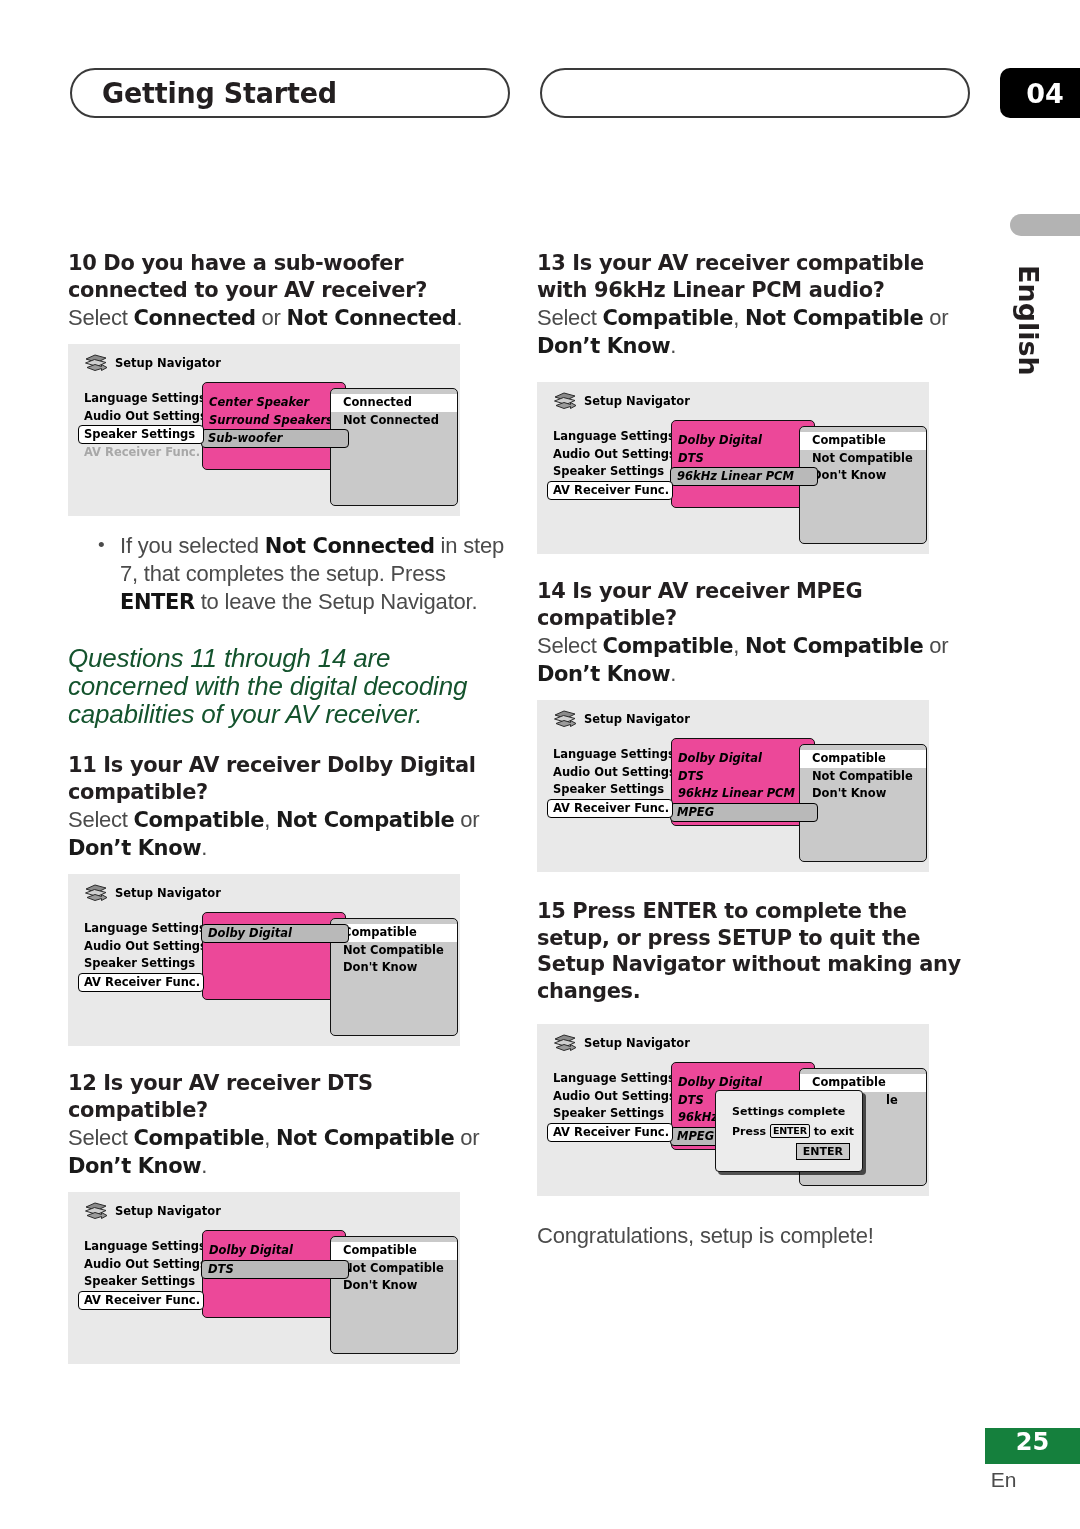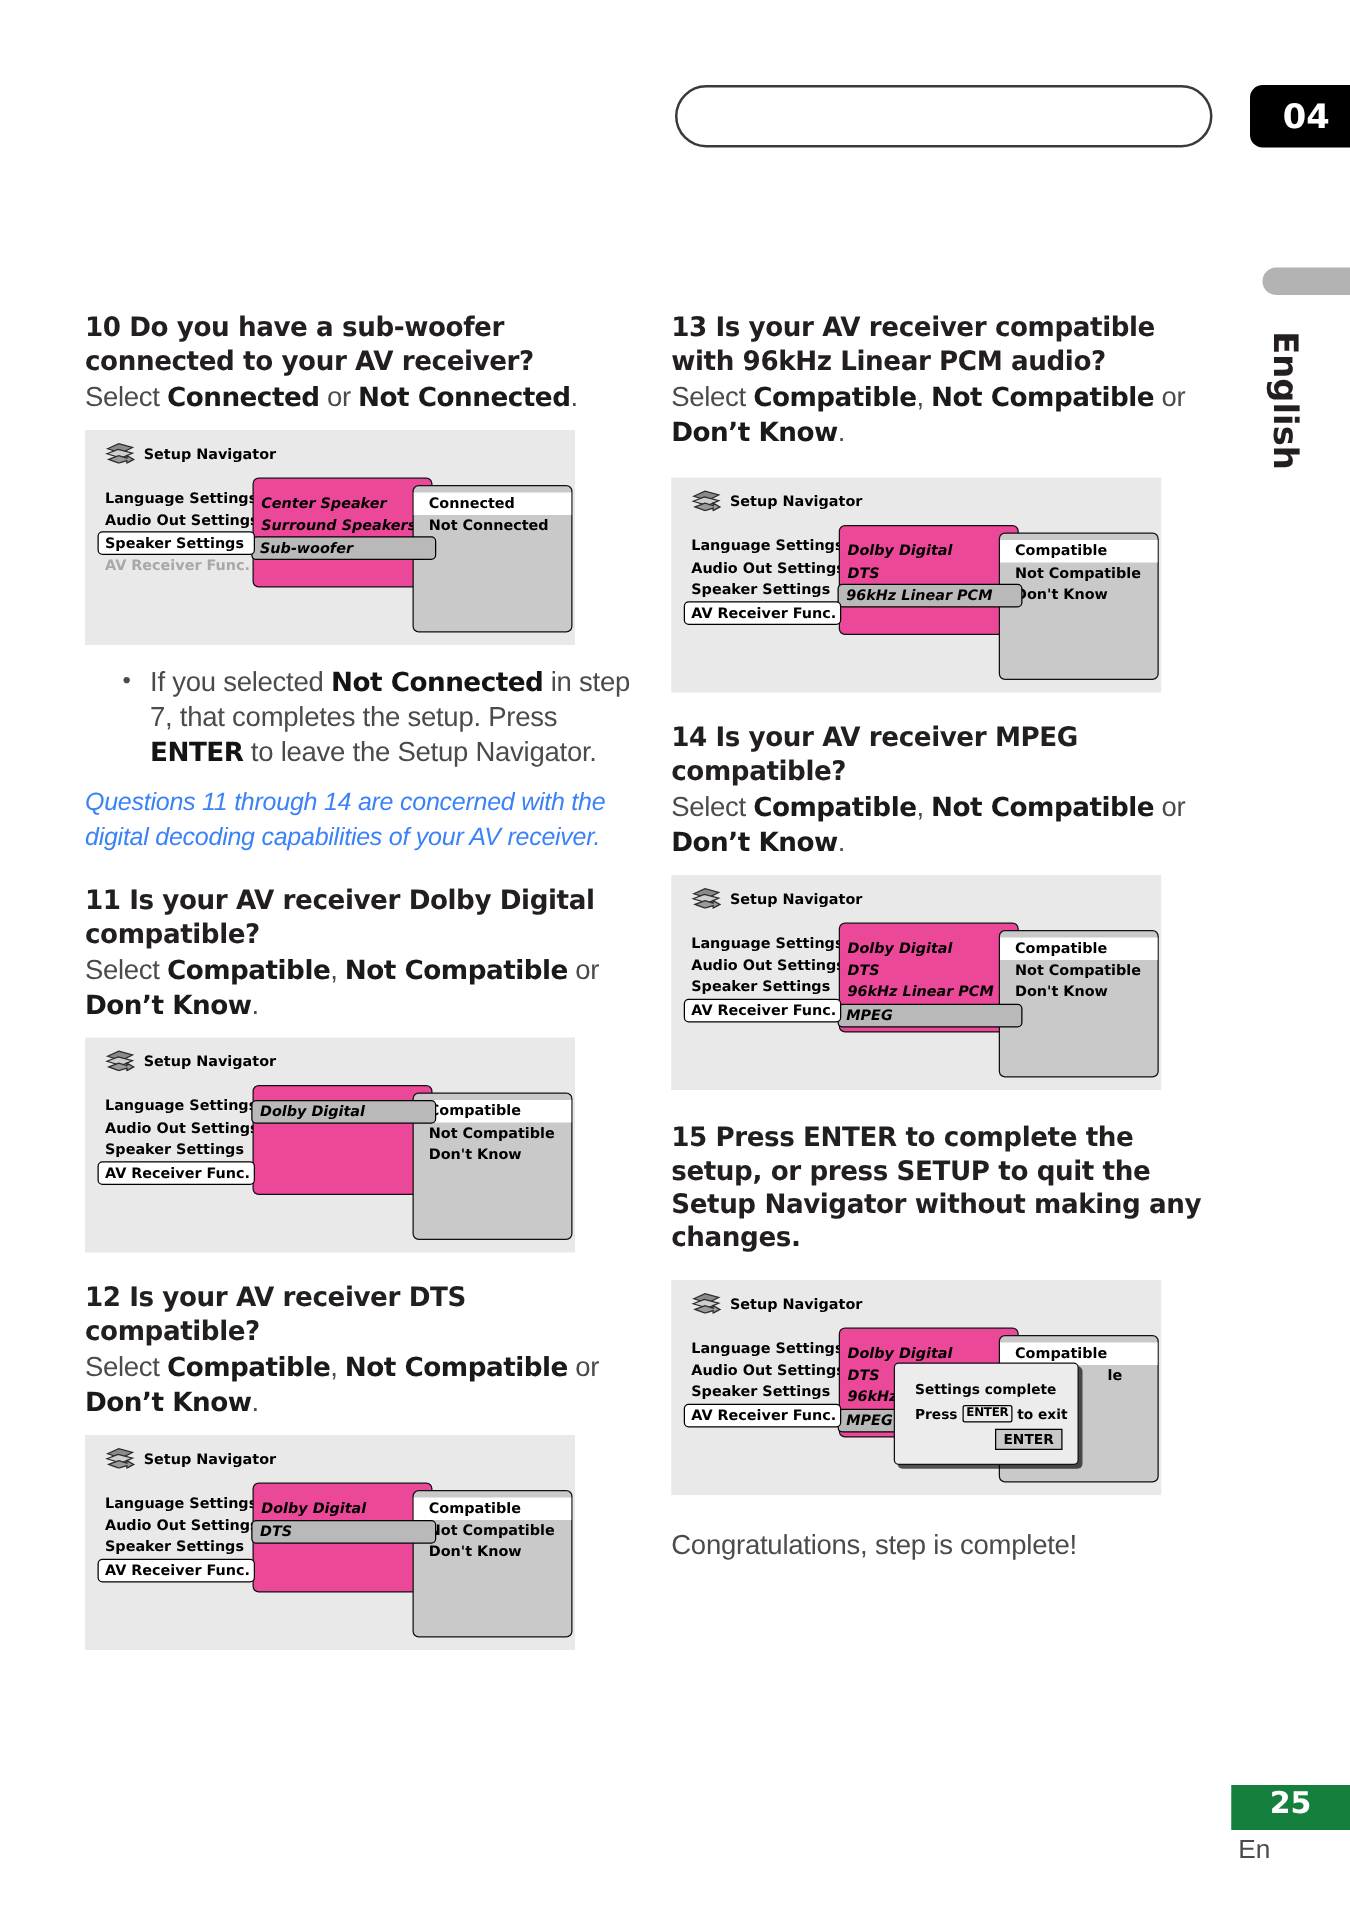--- a/index.html
+++ b/index.html
@@ -75,22 +75,22 @@
     position: relative; padding-left: 52px;
     font-size: 22px; line-height: 28px; color: #4b4b4b; letter-spacing: -0.2px;
   }
   .bullet:before {
     content: "\2022"; position: absolute; left: 30px; top: -1px;
     font-size: 19px; color: #4b4b4b;
   }
   .bullet b { color: #141414; font-family: "DejaVu Sans", sans-serif;
               font-weight: bold; font-size: 21px; letter-spacing: -0.4px; }
   p.note {
-    margin-top: 12px; font-style: italic;
-    font-size: 20px; line-height: 28px; color: #3b82f6; letter-spacing: -0.2px;
+    margin-top: 28px; font-style: italic;
+    font-size: 26px; line-height: 28px; color: #14532d; letter-spacing: -0.2px;
   }
   p.plain {
     font-size: 22px; line-height: 28px; color: #4b4b4b; letter-spacing: -0.2px;
   }
 
   
   .osd {
     position: relative; width: 392px; height: 172px;
     background: #e9e9e9; margin-top: 12px;
   }
@@ -195,20 +195,23 @@
   #page-lang {
     position: absolute; left: 956px; top: 1468px; width: 95px;
     text-align: center; font-size: 21px; color: #4b4b4b;
   }
 </style>
 </head>
 <body>
 
 <div class="page">
 
+  <div class="hdr-pill" id="pill-title">
+    <span class="t">Getting Started</span>
+  </div>
   <div class="hdr-pill" id="pill-blank"></div>
   <div id="chapter-tab">
     <span class="t">04</span>
   </div>
 
   <div id="lang-bar"></div>
   <div id="lang-label">
     <span class="t">English</span>
   </div>
 
@@ -450,21 +453,21 @@
         <div class="dl1">Settings complete</div>
         <div class="dl2">
           <span>Press </span>
             <span class="keycap">ENTER</span>
             <span> to exit</span>
         </div>
         <div class="dbtn">ENTER</div>
       </div>
     </div>
 
-    <p class="plain" style="margin-top:26px;">Congratulations, step is complete!</p>
+    <p class="plain" style="margin-top:26px;">Congratulations, setup is complete!</p>
 
   </div>
 
   <div id="page-num-box">
     <span class="t">25</span>
   </div>
   <div id="page-lang">En</div>
 
 </div>
 

